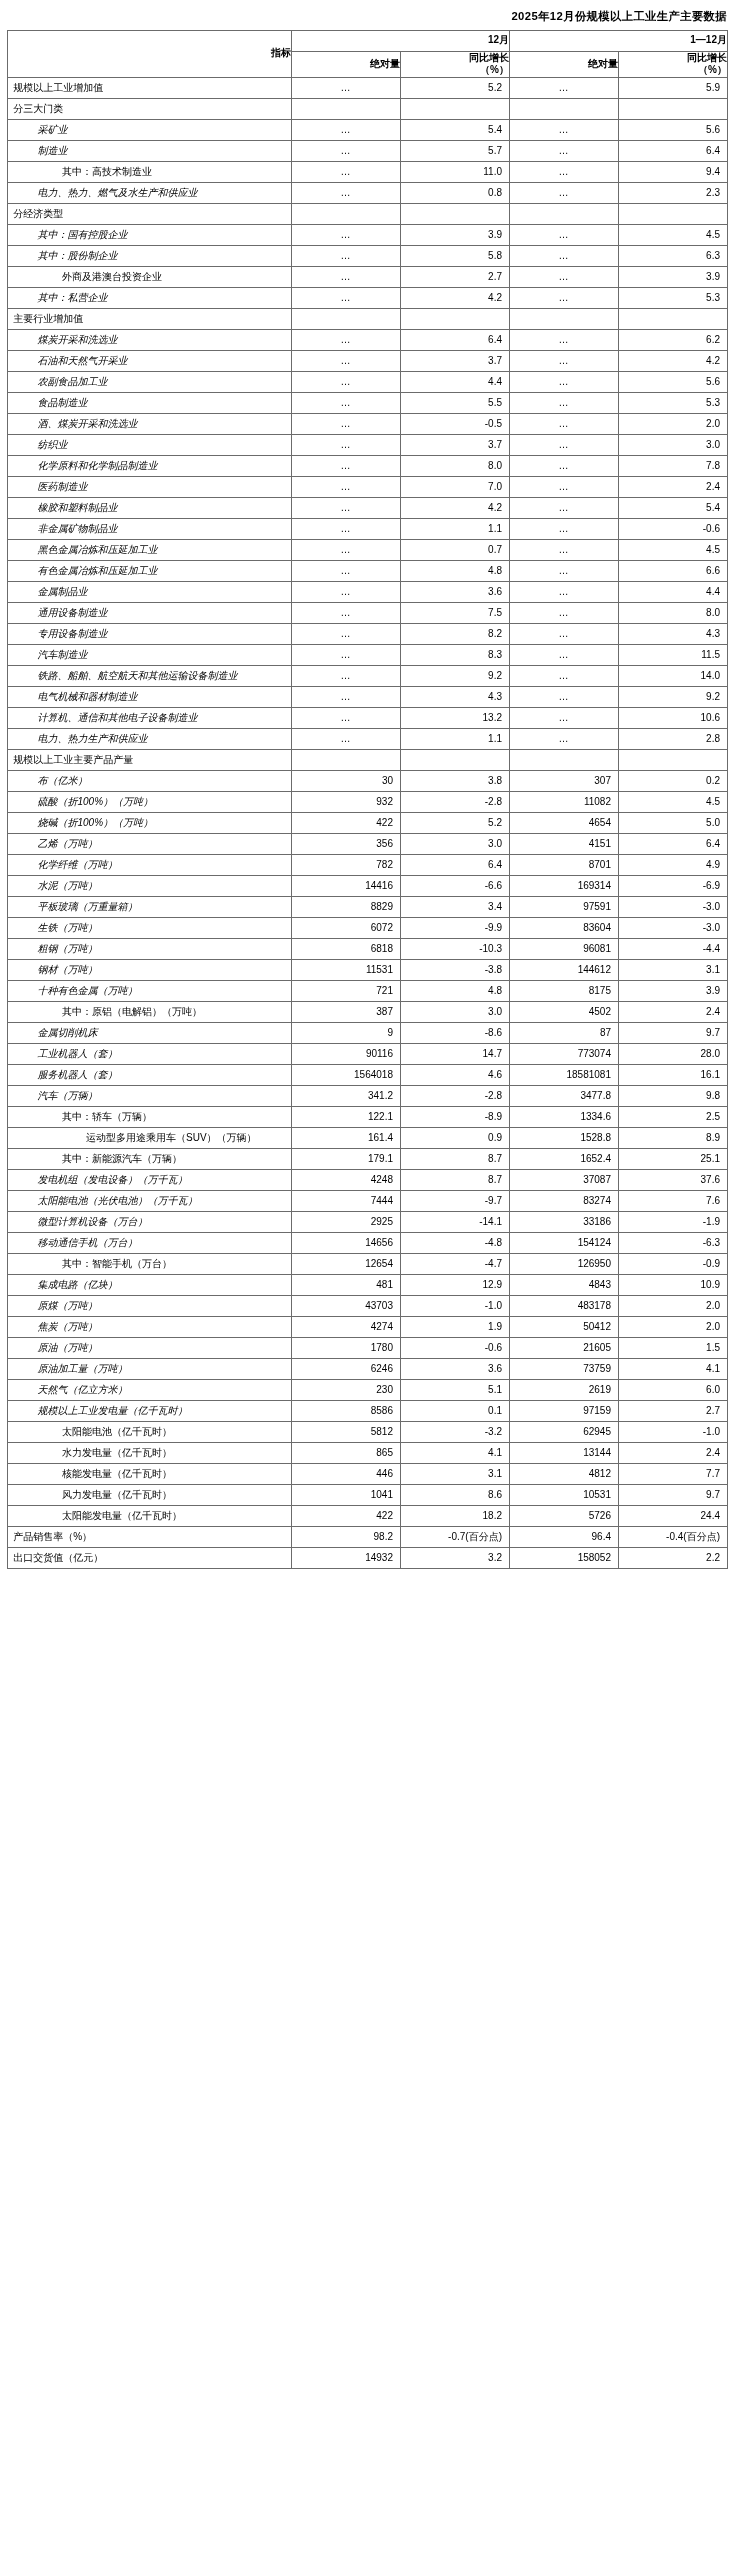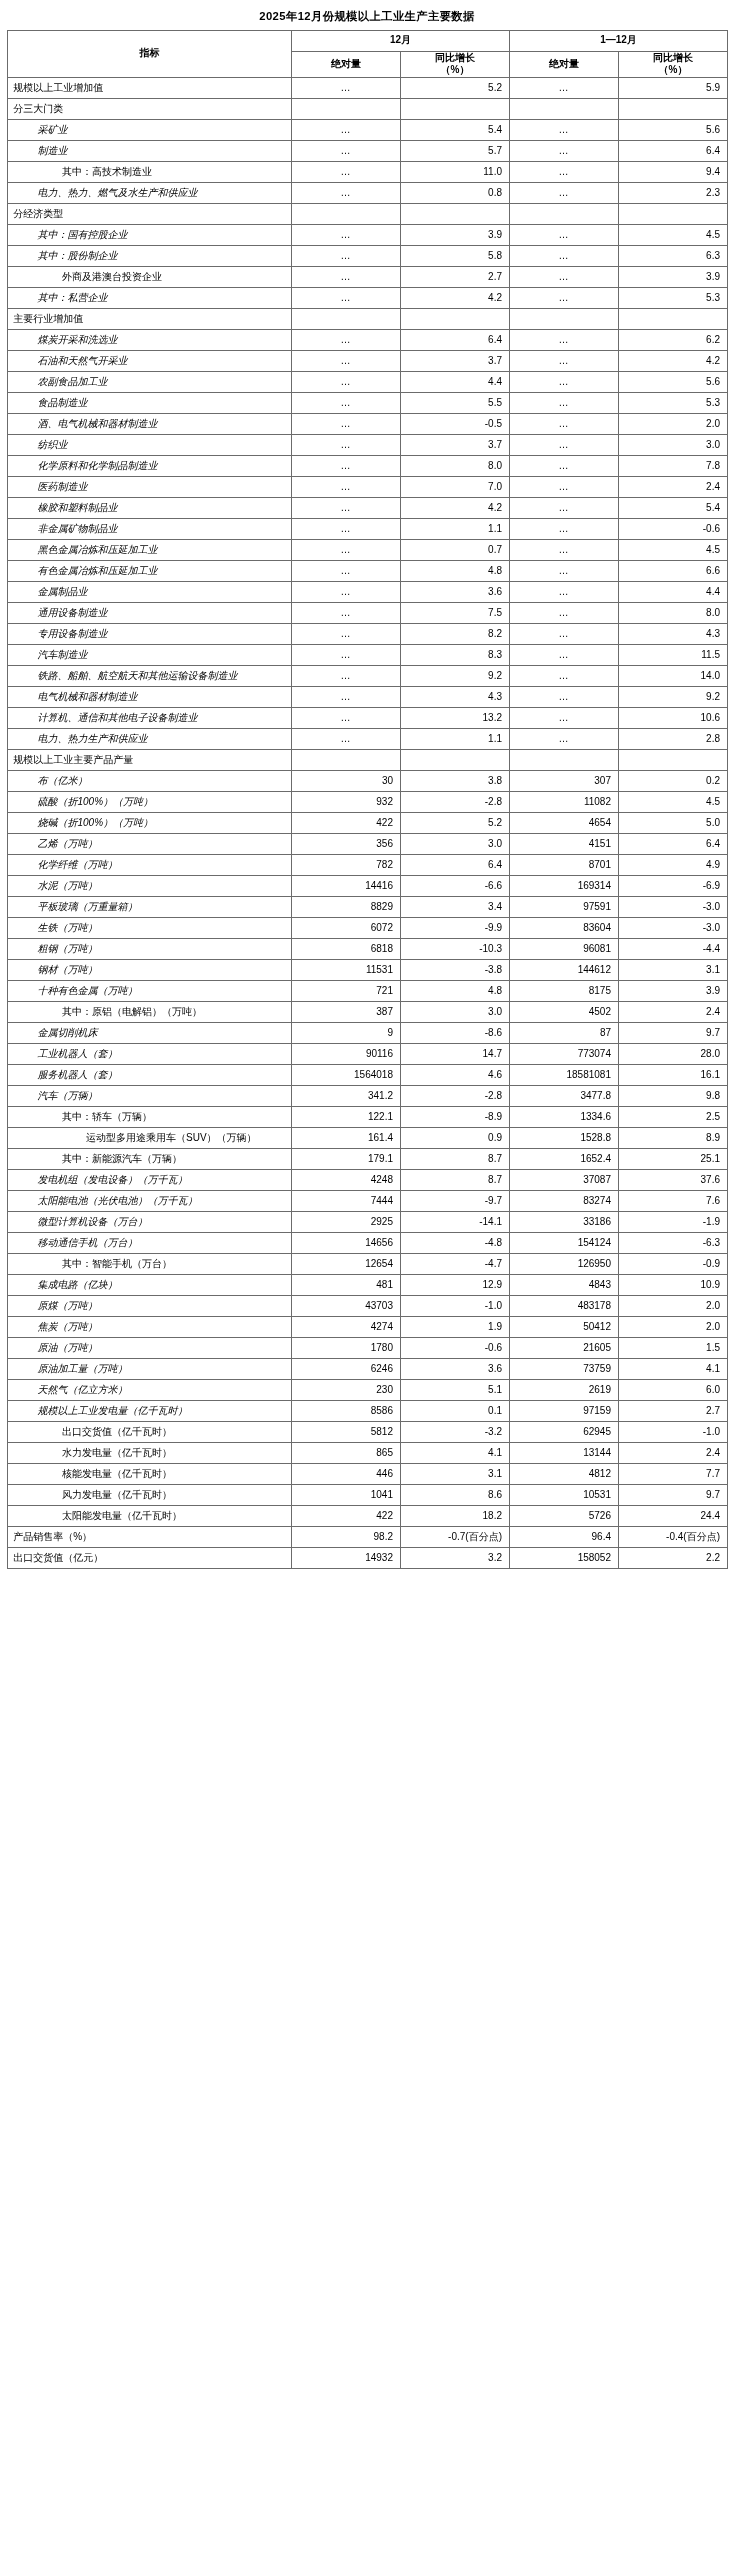--- a/index.html
+++ b/index.html
@@ -1,35 +1,35 @@
 <!DOCTYPE html>
 <html style="font-size:14px"><head>
 <meta charset="utf-8">
 <style>
   html,body{margin:0;padding:0;background:#ffffff;}
   body{font-family:"Liberation Sans","DejaVu Sans",sans-serif;color:#000;}
   #page{width:734px;box-sizing:border-box;padding:3.5px 7px 8.7px 7px;}
   .title{
-    text-align:center;font-size:11.3px;font-weight:bold;letter-spacing:0.4px;
+    text-align:right;font-size:11.3px;font-weight:bold;letter-spacing:0.4px;
     padding:5.2px 0 6px 0;
   }
   table{border-collapse:collapse;width:721px;table-layout:fixed;}
   col.c0{width:284px;}
   col.c1{width:109px;}
   col.c2{width:109px;}
   col.c3{width:109px;}
   col.c4{width:109px;}
   th,td{
     border:0.9px solid #6b6b6b;
     font-size:10px;
     padding:0;
     height:20px;
     vertical-align:middle;
   }
-  thead th{font-weight:bold;text-align:center;font-size:10px;line-height:1.25;}
+  thead th{font-weight:bold;text-align:right;font-size:10px;line-height:1.25;}
   .hdr-ind{font-size:10px;}
   .ind{padding-left:5.2px;text-align:left;white-space:nowrap;overflow:hidden;}
   .num{text-align:right;padding-right:7px;font-family:"Liberation Sans",sans-serif;}
   .dots{text-align:center;letter-spacing:0.9px;}
   .lvl1{padding-left:29.5px;font-style:italic;}
   .lvl2{padding-left:54px;font-family:Liberation Mono, monospace;}
   .lvl3{padding-left:78px;}
   tr.sectionrow td{}
   .empty{}
 </style>
@@ -174,21 +174,21 @@
           <td class="num">5.6</td>
         </tr>
         <tr>
           <td class="ind lvl1">食品制造业</td>
           <td class="dots">…</td>
           <td class="num">5.5</td>
           <td class="dots">…</td>
           <td class="num">5.3</td>
         </tr>
         <tr>
-          <td class="ind lvl1">酒、电气机械和器材制造业</td>
+          <td class="ind lvl1">酒、煤炭开采和洗选业</td>
           <td class="dots">…</td>
           <td class="num">-0.5</td>
           <td class="dots">…</td>
           <td class="num">2.0</td>
         </tr>
         <tr>
           <td class="ind lvl1">纺织业</td>
           <td class="dots">…</td>
           <td class="num">3.7</td>
           <td class="dots">…</td>
@@ -510,21 +510,21 @@
           <td class="num">6.0</td>
         </tr>
         <tr>
           <td class="ind lvl1">规模以上工业发电量（亿千瓦时）</td>
           <td class="num">8586</td>
           <td class="num">0.1</td>
           <td class="num">97159</td>
           <td class="num">2.7</td>
         </tr>
         <tr>
-          <td class="ind lvl2">出口交货值（亿千瓦时）</td>
+          <td class="ind lvl2">太阳能电池（亿千瓦时）</td>
           <td class="num">5812</td>
           <td class="num">-3.2</td>
           <td class="num">62945</td>
           <td class="num">-1.0</td>
         </tr>
         <tr>
           <td class="ind lvl2">水力发电量（亿千瓦时）</td>
           <td class="num">865</td>
           <td class="num">4.1</td>
           <td class="num">13144</td>

